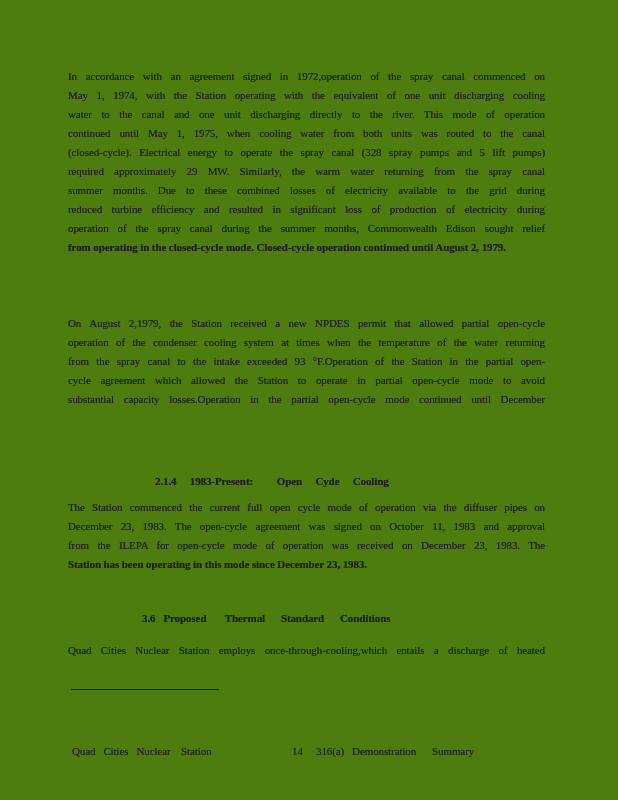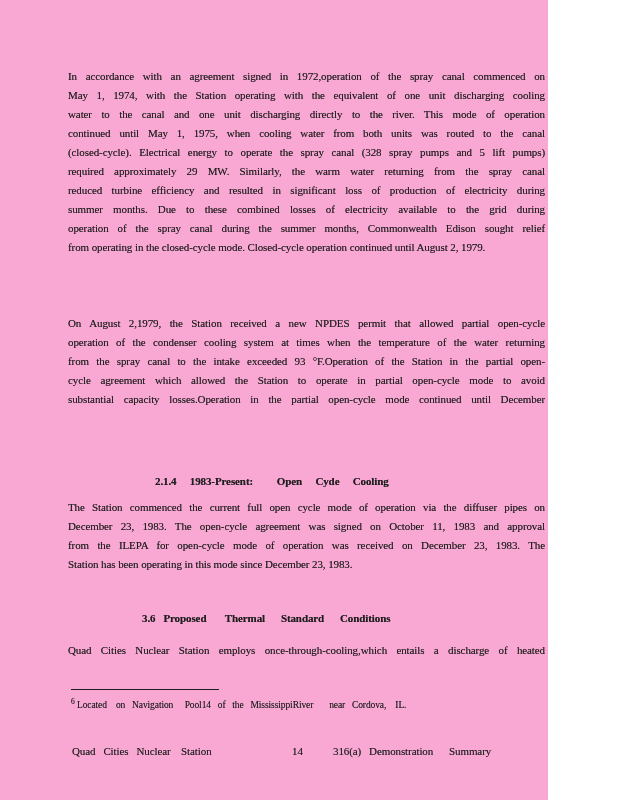--- a/index.html
+++ b/index.html
@@ -5,36 +5,36 @@
   html, body { margin: 0; padding: 0; }
   body {
     width: 618px; height: 800px;
     background: #ffffff;
     font-family: "Liberation Serif", serif;
     color: #1e1e1e;
     overflow: hidden;
   }
   .page {
     position: relative;
-    width: 548px; height: 800px;
-    background: #f9a8d4;
+    width: 618px; height: 800px;
+    background: #4d7c0f;
   }
   .para {
     position: absolute;
     left: 68px; width: 477px;
     font-size: 11px;
     letter-spacing: -0.1px;
     text-shadow: 0 0 0.5px rgba(20,20,20,0.55);
   }
   .line {
     line-height: 19px;
     text-align: justify;
     text-align-last: justify;
   }
-  .line.no-just { text-align-last: left; }
+  .line.no-just { text-align-last: left; font-weight: bold; }
   .heading {
     position: absolute;
     font-size: 11px;
     font-weight: bold;
     white-space: pre;
     letter-spacing: -0.1px;
     text-shadow: 0 0 0.5px rgba(20,20,20,0.6);
   }
   sup.fnref {
     font-size: 7.5px;
@@ -60,36 +60,36 @@
     position: absolute;
     left: 0; top: 745px;
     width: 618px; height: 20px;
     font-size: 11px;
     letter-spacing: -0.1px;
     text-shadow: 0 0 0.4px rgba(20,20,20,0.5);
   }
   .footer span { position: absolute; white-space: pre; }
   .footer .f-left  { left: 72px; }
   .footer .f-page  { left: 292px; }
-  .footer .f-right { left: 316px; margin-left: 17px; }
+  .footer .f-right { left: 316px; }
 </style>
 </head>
 <body>
 
 <div class="page">
 
   <div class="para" style="top:67px">
       <div class="line">In accordance with an agreement signed in 1972,operation of the spray canal commenced on</div>
       <div class="line">May 1, 1974, with the Station operating with the equivalent of one unit discharging cooling</div>
       <div class="line">water to the canal and one unit discharging directly to the river. This mode of operation</div>
       <div class="line">continued until May 1, 1975, when cooling water from both units was routed to the canal</div>
       <div class="line">(closed-cycle). Electrical energy to operate the spray canal (328 spray pumps and 5 lift pumps)</div>
       <div class="line">required approximately 29 MW. Similarly, the warm water returning from the spray canal</div>
+      <div class="line">summer months. Due to these combined losses of electricity available to the grid during</div>
       <div class="line">reduced turbine efficiency and resulted in significant loss of production of electricity during</div>
-      <div class="line">summer months. Due to these combined losses of electricity available to the grid during</div>
       <div class="line">operation of the spray canal during the summer months, Commonwealth Edison sought relief</div>
       <div class="line no-just">from operating in the closed-cycle mode. Closed-cycle operation continued until August 2, 1979.</div>
     </div>
 
 
   <div class="para" style="top:314px">
       <div class="line">On August 2,1979, the Station received a new NPDES permit that allowed partial open-cycle</div>
       <div class="line">operation of the condenser cooling system at times when the temperature of the water returning</div>
       <div class="line">from the spray canal to the intake exceeded 93 °F.Operation of the Station in the partial open-</div>
       <div class="line">cycle agreement which allowed the Station to operate in partial open-cycle mode to avoid</div>
@@ -106,21 +106,20 @@
     </div>
 
   <div class="heading" style="top:612px; left:142px">3.6   Proposed       Thermal      Standard      Conditions</div>
 
   <div class="para" style="top:641px">
     <div class="line">Quad Cities Nuclear Station employs once-through-cooling,which entails a discharge of heated</div>
   </div>
 
   <div class="footnote-rule"></div>
 
-  <div class="footnote"><sup class="fnref">6</sup><span> Located    on   Navigation     Pool14   of   the   MississippiRiver       near   Cordova,    IL.</span></div>
 
   <div class="footer">
     <span class="f-left">Quad   Cities   Nuclear    Station</span>
     <span class="f-page">14</span>
     <span class="f-right">316(a)   Demonstration      Summary</span>
   </div>
 
 </div>
 
 </body></html>

